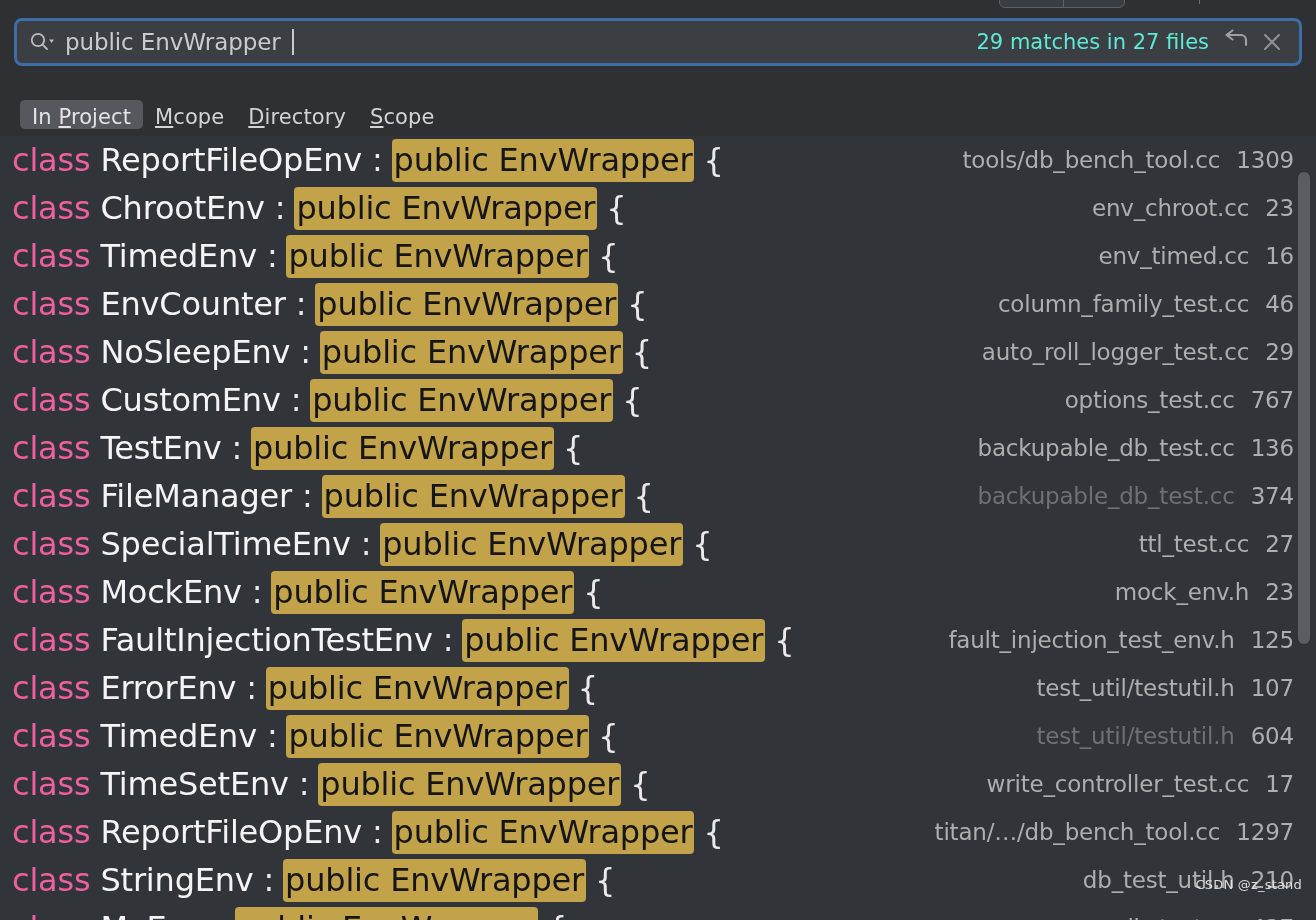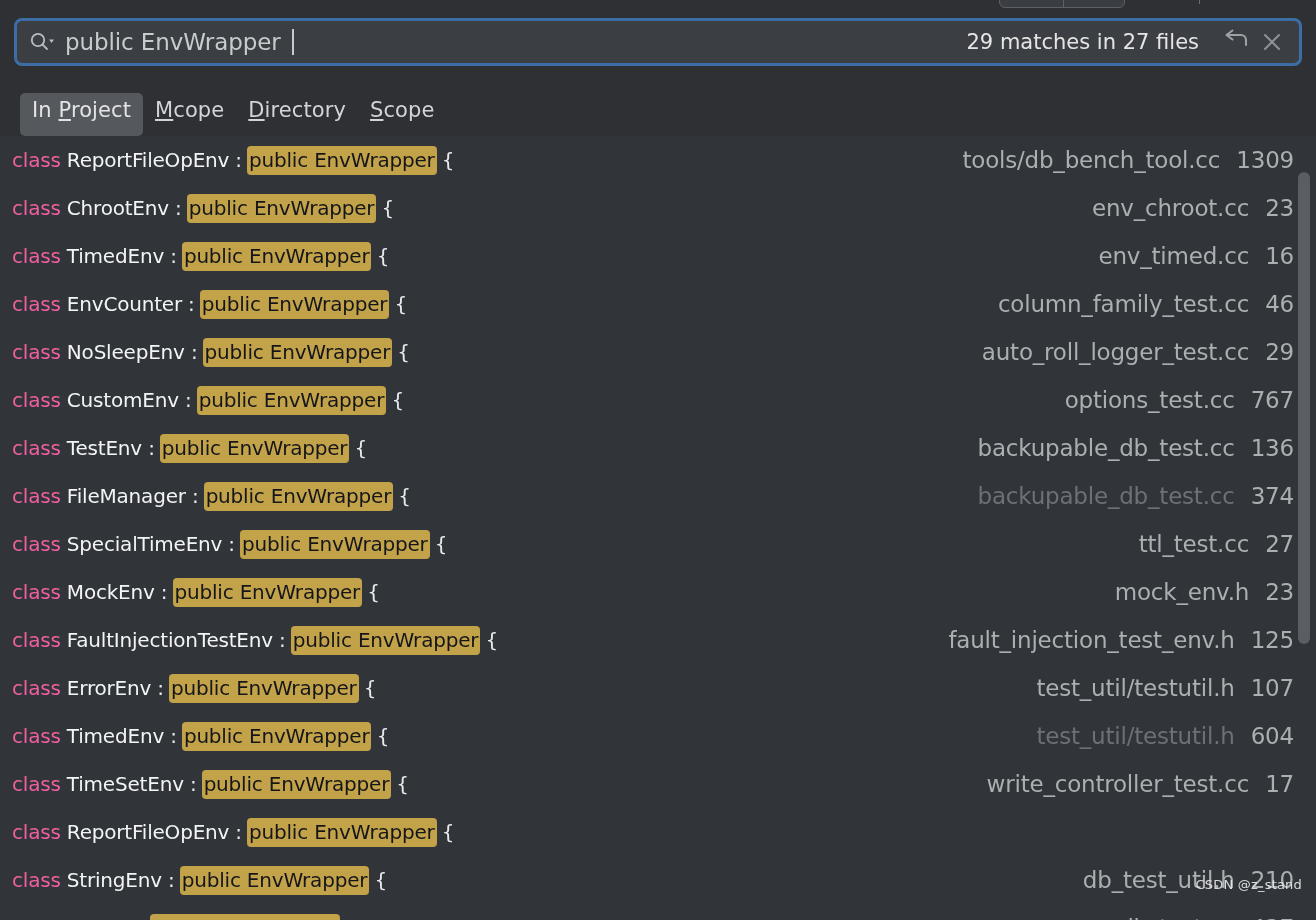--- a/index.html
+++ b/index.html
@@ -79,24 +79,24 @@
     white-space: pre;
   }
   #search-caret {
     display: inline-block;
     width: 2px;
     height: 26px;
     background: #c8cbcd;
     margin-left: 4px;
   }
   #match-count {
-    color: #e5e5e5;
+    color: #5eead4;
     font-size: 21px;
     white-space: nowrap;
-    margin-right: 18px;
+    margin-right: 8px;
     flex: 0 0 auto;
   }
   .field-btn {
     flex: 0 0 auto;
     width: 34px; height: 34px;
     display: flex;
     align-items: center;
     justify-content: center;
     margin-left: 2px;
   }
@@ -105,21 +105,21 @@
   #tabs {
     position: absolute;
     left: 20px; top: 96px;
     height: 36px;
     display: flex;
     align-items: center;
   }
   .tab {
     font-size: 21px;
     color: #d2d5d7;
-    padding: 5px 12px 14px 12px;
+    padding: 5px 12px 0 12px;
     border-radius: 5px;
     white-space: nowrap;
     letter-spacing: 0.1px;
   }
   .tab.selected {
     background: #55585c;
     color: #e2e4e6;
   }
   .tab .mn {
     text-decoration: underline;
@@ -140,21 +140,21 @@
     display: flex;
     align-items: center;
     padding: 0 14px 0 12px;
     box-sizing: border-box;
   }
   .code {
     flex: 0 0 auto;
     display: flex;
     align-items: baseline;
     white-space: pre;
-    font-size: 20px;
+    font-size: 32px;
     letter-spacing: -0.2px;
     text-align: center;
   }
   .kw {
     color: #f0609f;
   }
   .ident {
     color: #f2f4f5;
   }
   .punct {
@@ -308,20 +308,21 @@
     <div class="row">
       <div class="code"><span class="kw">class</span><span class="punct"> </span><span class="ident">TimedEnv</span><span class="punct"> : </span><span class="hl">public EnvWrapper</span><span class="punct"> </span><span class="punct">{</span></div>
       <div class="loc"><span class="fname dim">test_util/testutil.h</span><span class="lnum">604</span></div>
     </div>
     <div class="row">
       <div class="code"><span class="kw">class</span><span class="punct"> </span><span class="ident">TimeSetEnv</span><span class="punct"> : </span><span class="hl">public EnvWrapper</span><span class="punct"> </span><span class="punct">{</span></div>
       <div class="loc"><span class="fname">write_controller_test.cc</span><span class="lnum">17</span></div>
     </div>
     <div class="row">
       <div class="code"><span class="kw">class</span><span class="punct"> </span><span class="ident">ReportFileOpEnv</span><span class="punct"> : </span><span class="hl">public EnvWrapper</span><span class="punct"> </span><span class="punct">{</span></div>
+      <div class="loc"><span class="fname">titan/…/db_bench_tool.cc</span><span class="lnum">1297</span></div>
     </div>
     <div class="row">
       <div class="code"><span class="kw">class</span><span class="punct"> </span><span class="ident">StringEnv</span><span class="punct"> : </span><span class="hl">public EnvWrapper</span><span class="punct"> </span><span class="punct">{</span></div>
       <div class="loc"><span class="fname">db_test_util.h</span><span class="lnum">210</span></div>
     </div>
     <div class="row">
       <div class="code"><span class="kw">class</span><span class="punct"> </span><span class="ident">MyEnv</span><span class="punct"> : </span><span class="hl">public EnvWrapper</span><span class="punct"> </span><span class="punct">{</span></div>
       <div class="loc"><span class="fname">db_test.cc</span><span class="lnum">437</span></div>
     </div>
   </div>

